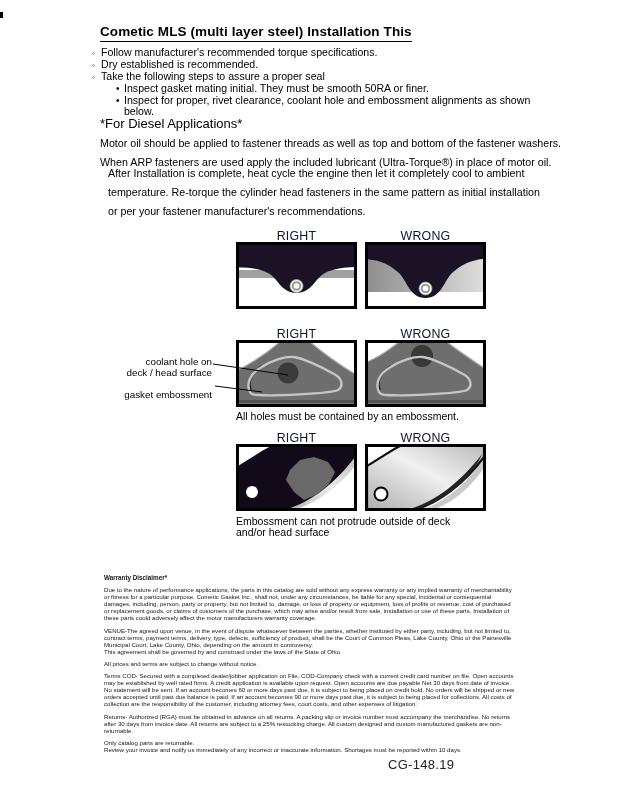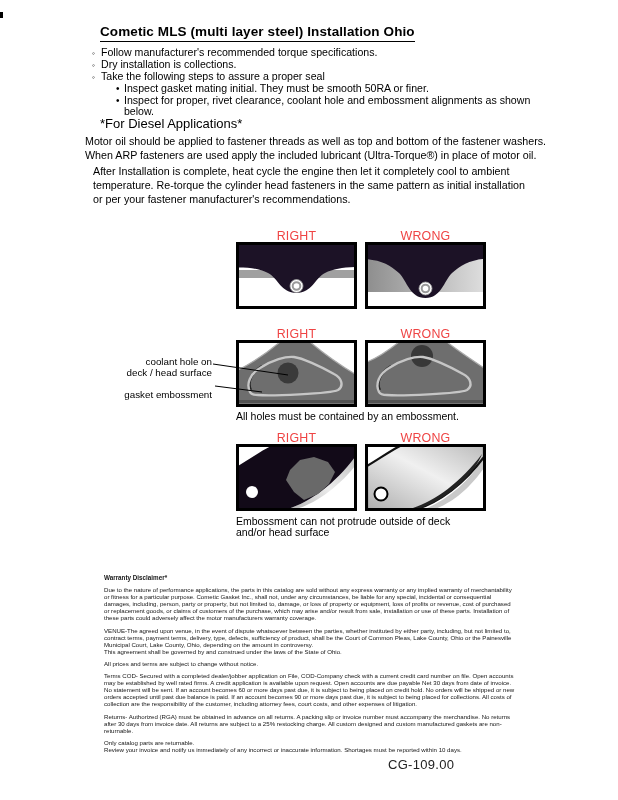--- a/index.html
+++ b/index.html
@@ -14,56 +14,56 @@
     border-bottom:1.6px solid #000; padding-bottom:2px; letter-spacing:0.1px; display:inline-block;
   }
 
   .bullets { position:absolute; left:92px; top:47px; font-size:10.6px; line-height:11.6px; width:470px; }
   .b-row { display:flex; align-items:flex-start; }
   .b-row.sub { margin-left:24px; }
   .marker1 { width:9px; font-size:8.5px; line-height:12px; }
   .marker2 { width:8px; font-size:10px; line-height:11.5px; }
 
   .diesel-h { position:absolute; left:100px; top:116px; font-size:13px; font-weight:normal; }
-  .para { position:absolute; left:85px; width:475px; font-size:10.7px; line-height:14px; white-space:pre-line; }
+  .para { position:absolute; left:100px; width:475px; font-size:10.7px; line-height:19px; white-space:pre-line; }
   .p1 { top:133.5px; }
   .p2 { top:163.5px;margin-left:8px; }
   .p3 { top:206px; }
 
-  .dlabel { position:absolute; width:121px; text-align:center; font-size:12.4px; color:#ef4444; letter-spacing:0.2px; }
+  .dlabel { position:absolute; width:121px; text-align:center; font-size:12.4px; color:#0f172a; letter-spacing:0.2px; }
   .caption { position:absolute; left:236px; font-size:10.5px; line-height:11.2px; white-space:pre-line; }
   .dbox { position:absolute; width:121px; height:67px; }
 
   .ann { position:absolute; right:406px; text-align:right; font-size:9.8px; line-height:10.8px; white-space:pre-line;margin-top:12px; }
   .ann-1 { top:345px; }
   .ann-2 { top:378px; }
   .leader-svg { position:absolute; left:210px; top:360px; width:85px; height:36px; }
 
   .fine { position:absolute; left:104px; top:574px; width:412px; font-size:6.1px; line-height:7.1px; color:#161616; }
   .fine .fp-h { font-weight:bold; margin:0 0 5px 0; font-size:6.3px; }
   .fine p { margin:0 0 5px 0; white-space:pre-line; }
 
   .doc-code { position:absolute; left:388px; top:757px; font-size:13px; color:#222; letter-spacing:0.3px; }
 </style>
 </head>
 <body>
 
 <div class="page">
   <div class="edge-mark"></div>
 
-  <div class="title">Cometic MLS (multi layer steel) Installation Ohio</div>
+  <div class="title">Cometic MLS (multi layer steel) Installation This</div>
 
   <div class="bullets">
     <div class="b-row">
       <span class="marker1">◦</span>
       <span>Follow manufacturer's recommended torque specifications.</span>
     </div>
     <div class="b-row">
       <span class="marker1">◦</span>
-      <span>Dry installation is collections.</span>
+      <span>Dry established is recommended.</span>
     </div>
     <div class="b-row">
       <span class="marker1">◦</span>
       <span>Take the following steps to assure a proper seal</span>
     </div>
     <div class="b-row sub">
       <span class="marker2">•</span>
       <span>Inspect gasket mating initial.  They must be smooth 50RA or finer.</span>
     </div>
     <div class="b-row sub">
@@ -190,14 +190,14 @@
     <p>Due to the nature of performance applications, the parts in this catalog are sold without any express warranty or any implied warranty of merchantability or fitness for a particular purpose.  Cometic Gasket Inc., shall not, under any circumstances, be liable for any special, incidental or consequential damages, including, person, party or property, but not limited to, damage, or loss of property or equipment, loss of profits or revenue, cost of purchased or replacement goods, or claims of customers of the purchase, which may arise and/or result from sale, installation or use of these parts.  Installation of these parts could adversely affect the motor manufacturers warranty coverage.</p>
     <p>VENUE-The agreed upon venue, in the event of dispute whatsoever between the parties, whether instituted by either party, including, but not limited to, contract terms, payment terms, delivery, type, defects, sufficiency of product, shall be the Court of Common Pleas, Lake County, Ohio or the Painesville Municipal Court, Lake County, Ohio, depending on the amount in controversy.
 This agreement shall be governed by and construed under the laws of the State of Ohio.</p>
     <p>All prices and terms are subject to change without notice.</p>
     <p>Terms COD- Secured with a completed dealer/jobber application on File, COD-Company check with a current credit card number on file.  Open accounts may be established by well rated firms.  A credit application is available upon request.  Open accounts are due payable Net 30 days from date of invoice.  No statement will be sent.  If an account becomes 60 or more days past due, it is subject to being placed on credit hold.  No orders will be shipped or new orders accepted until past due balance is paid.  If an account becomes 90 or more days past due, it is subject to being placed for collections.  All costs of collection are the responsibility of the customer, including attorney fees, court costs, and other expenses of litigation.</p>
     <p>Returns- Authorized (RGA) must be obtained in advance on all returns.  A packing slip or invoice number must accompany the merchandise.  No returns after 30 days from invoice date.  All returns are subject to a 25% restocking charge.  All custom designed and custom manufactured gaskets are non-returnable.</p>
     <p>Only catalog parts are returnable.
 Review your invoice and notify us immediately of any incorrect or inaccurate information.  Shortages must be reported within 10 days.</p>
   </div>
 
-  <div class="doc-code">CG-109.00</div>
+  <div class="doc-code">CG-148.19</div>
 </div>
 
 </body></html>

